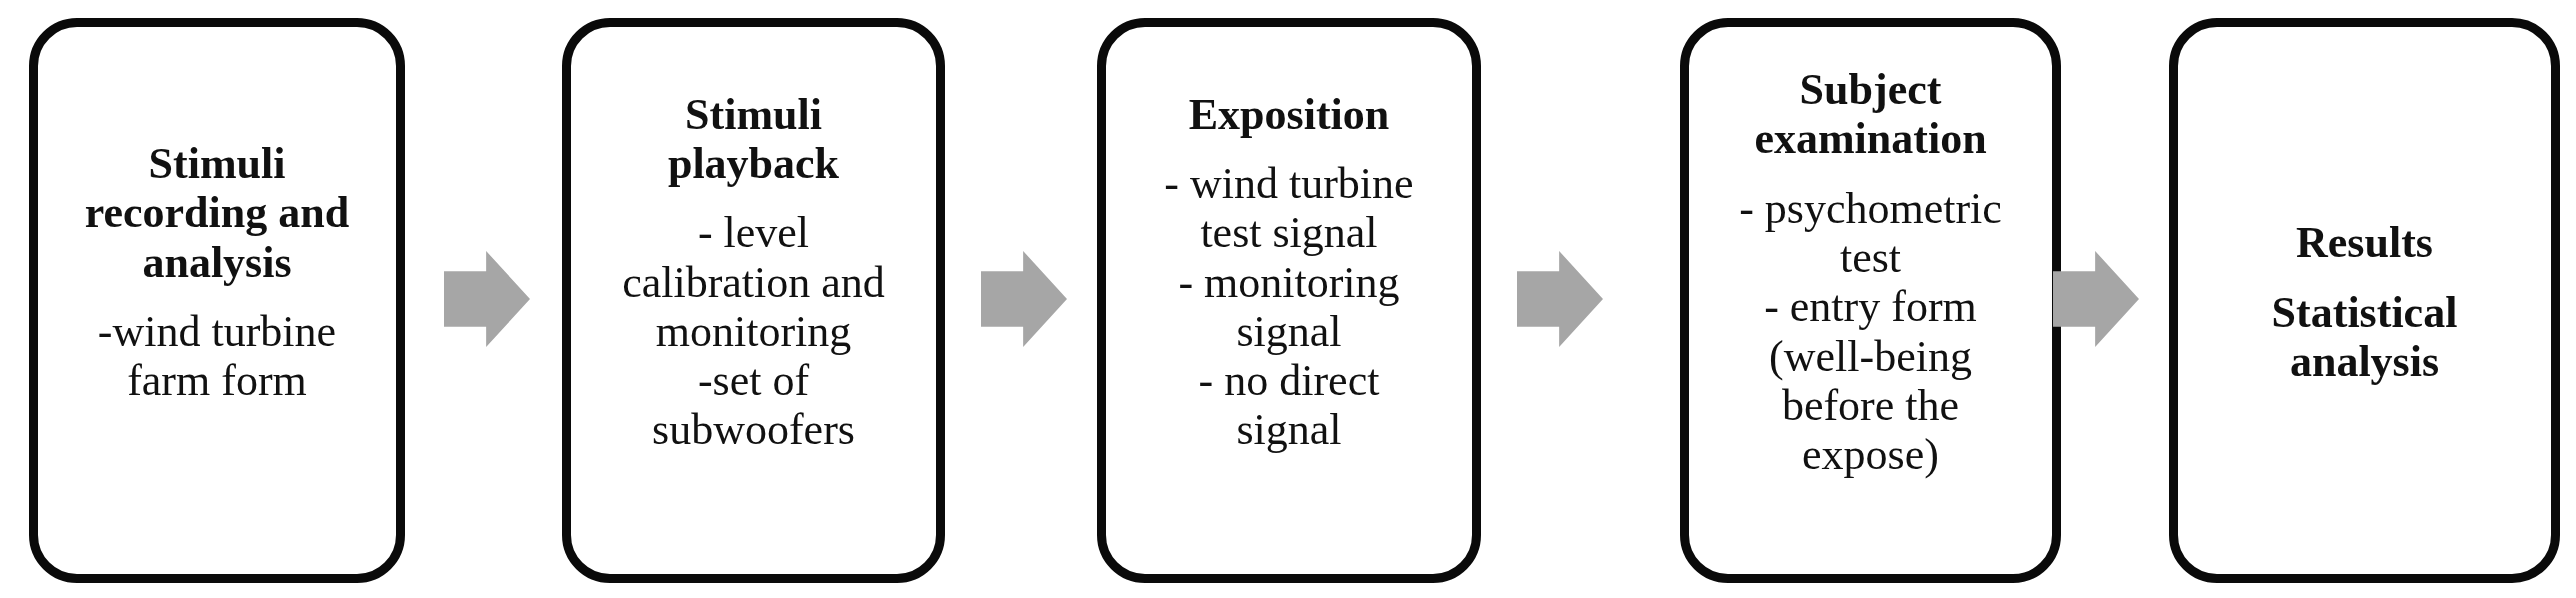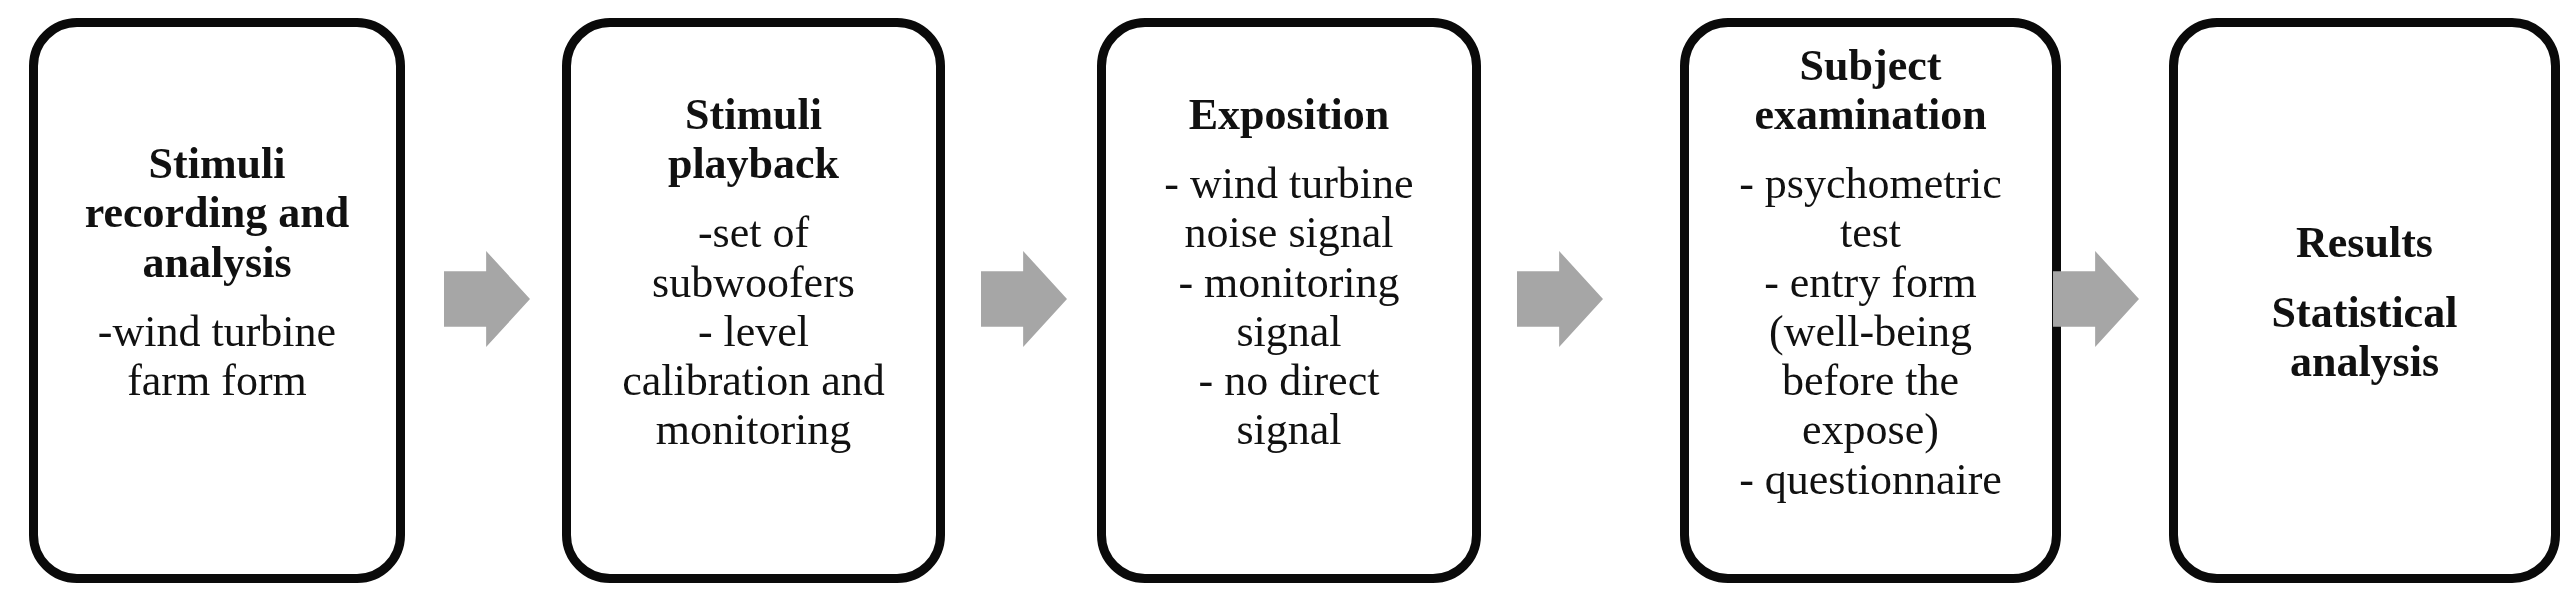--- a/index.html
+++ b/index.html
@@ -84,55 +84,54 @@
 farm form</div>
     </div>
   </div>
 
   <div class="flow-arrow pos-arrow1"></div>
 
   <div class="flow-box pos-box2">
     <div class="box-title">Stimuli
 playback</div>
     <div class="box-body">
-      <div class="box-item">-set of
-subwoofers</div>
       <div class="box-item">- level
 calibration and
 monitoring</div>
+      <div class="box-item">-set of
+subwoofers</div>
     </div>
   </div>
 
   <div class="flow-arrow pos-arrow2"></div>
 
   <div class="flow-box pos-box3">
     <div class="box-title">Exposition</div>
     <div class="box-body">
       <div class="box-item">- wind turbine
-noise signal</div>
+test signal</div>
       <div class="box-item">- monitoring
 signal</div>
       <div class="box-item">- no direct
 signal</div>
     </div>
   </div>
 
   <div class="flow-arrow pos-arrow3"></div>
 
   <div class="flow-box pos-box4">
     <div class="box-title">Subject
 examination</div>
     <div class="box-body">
       <div class="box-item">- psychometric
 test</div>
       <div class="box-item">- entry form
 (well-being
 before the
 expose)</div>
-      <div class="box-item">- questionnaire</div>
     </div>
   </div>
 
   <div class="flow-arrow pos-arrow4"></div>
 
   <div class="flow-box flow-box--results pos-box5">
     <div class="box-title">Results</div>
     <div class="box-body">
       <div class="box-item">Statistical
 analysis</div>

